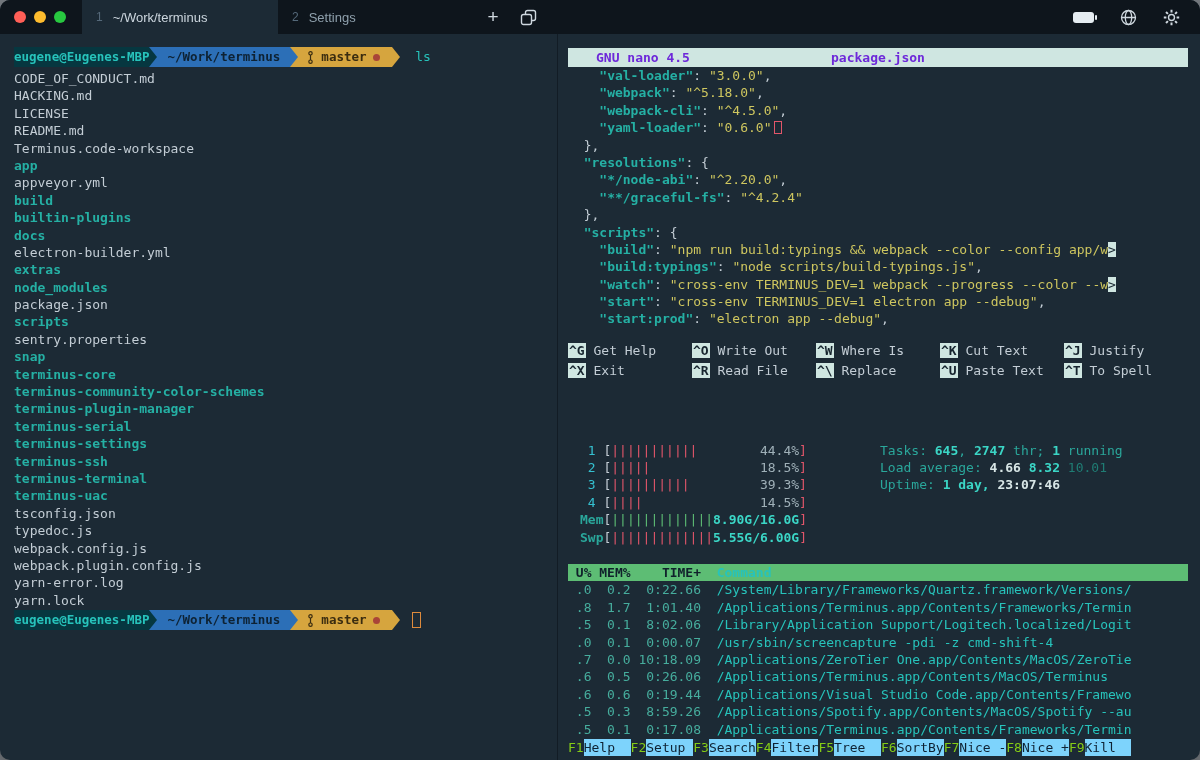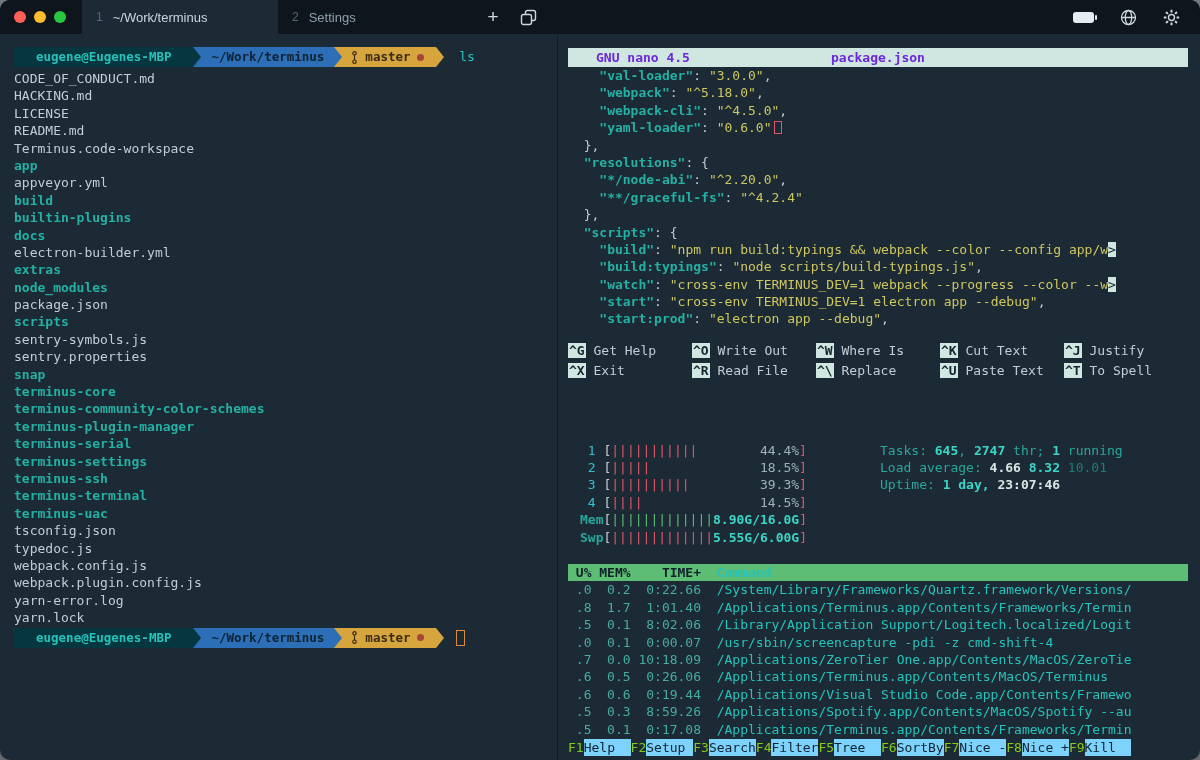--- a/index.html
+++ b/index.html
@@ -25,21 +25,21 @@
   .battery::after{content:"";position:absolute;right:-3px;top:3px;width:2px;height:5px;background:#e6edf2;border-radius:1px}
 
   
   .content{flex:1;display:flex;min-height:0}
   .pane-left{width:558px;flex:none;padding:12px 0 0 14px;font-size:13px;line-height:17.4px;border-right:1px solid #121c25}
   .pane-right{flex:1;min-width:0;padding:14px 12px 6px 10px;font-size:13px;line-height:17.4px;display:flex;flex-direction:column}
 
   
   .prompt-line{display:flex;align-items:center;height:20px;margin:1px 0 3px 0}
   .pseg{height:20px;display:flex;align-items:center;font-weight:bold;font-size:12.5px}
-  .pseg-user{background:#063740;color:#27c3bb;padding:0 22px}
+  .pseg-user{background:#063740;color:#27c3bb;padding:0 0}
   .pseg-path{background:#2c6fb7;color:#0e2233;padding:0 10px}
   .pseg-branch{background:#d6a53e;color:#3a2c10;padding:0 12px 0 8px;gap:6px}
   .dot{width:7px;height:7px;border-radius:50%;background:#a94438}
   .parrow{position:relative;width:8px;height:20px;flex:none}
   .parrow::before{content:"";position:absolute;left:0;top:0;width:0;height:0;
     border-top:10px solid transparent;border-bottom:10px solid transparent;border-left:8px solid var(--prev)}
   .pa1{background:#2c6fb7;--prev:#063740}
   .pa2{background:#d6a53e;--prev:#2c6fb7}
   .pa3{background:transparent;--prev:#d6a53e}
   .pcmd{color:#27c3bb;margin-left:14px}
@@ -185,21 +185,20 @@
           <div class="file-line dir">app</div>
           <div class="file-line file">appveyor.yml</div>
           <div class="file-line dir">build</div>
           <div class="file-line dir">builtin-plugins</div>
           <div class="file-line dir">docs</div>
           <div class="file-line file">electron-builder.yml</div>
           <div class="file-line dir">extras</div>
           <div class="file-line dir">node_modules</div>
           <div class="file-line file">package.json</div>
           <div class="file-line dir">scripts</div>
-          <div class="file-line file">sentry-symbols.js</div>
           <div class="file-line file">sentry.properties</div>
           <div class="file-line dir">snap</div>
           <div class="file-line dir">terminus-core</div>
           <div class="file-line dir">terminus-community-color-schemes</div>
           <div class="file-line dir">terminus-plugin-manager</div>
           <div class="file-line dir">terminus-serial</div>
           <div class="file-line dir">terminus-settings</div>
           <div class="file-line dir">terminus-ssh</div>
           <div class="file-line dir">terminus-terminal</div>
           <div class="file-line dir">terminus-uac</div>

